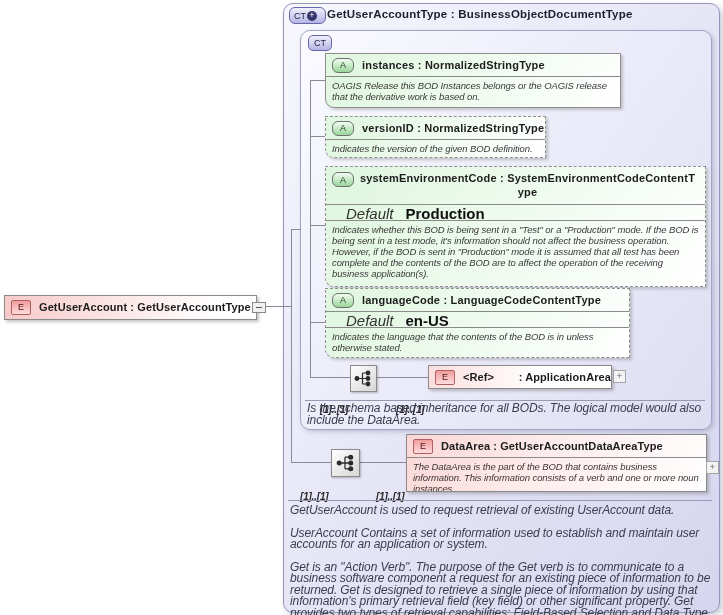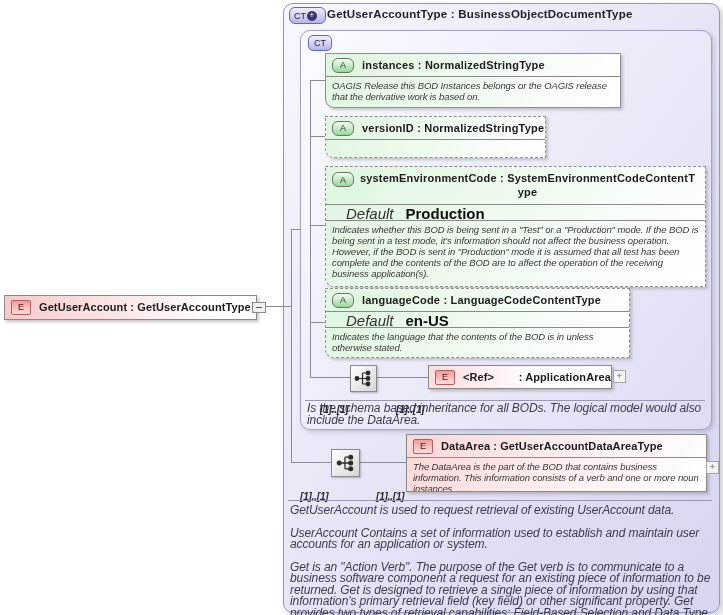--- a/index.html
+++ b/index.html
@@ -118,20 +118,21 @@
       <span>instances : NormalizedStringType</span>
     </div>
     <div class="ann">OAGIS Release this BOD Instances belongs or the OAGIS release that the derivative work is based on.</div>
   </div>
 
   <div class="attr-box dashed" style="left:325px;top:116px;width:219px;height:40px;">
     <div class="attr-title">
       <span class="badge badge-a">A</span>
       <span>versionID : NormalizedStringType</span>
     </div>
+    <div class="ann">Indicates the version of the given BOD definition.</div>
   </div>
 
   <div class="attr-box dashed" style="left:325px;top:166px;width:379px;height:119px;">
     <div class="attr-title--wrap">
       <span class="badge badge-a">A</span>
       <span>systemEnvironmentCode : SystemEnvironmentCodeContentType</span>
     </div>
     <div class="attr-default">
       <span class="def-label">Default</span>
       <span class="def-value">Production</span>

